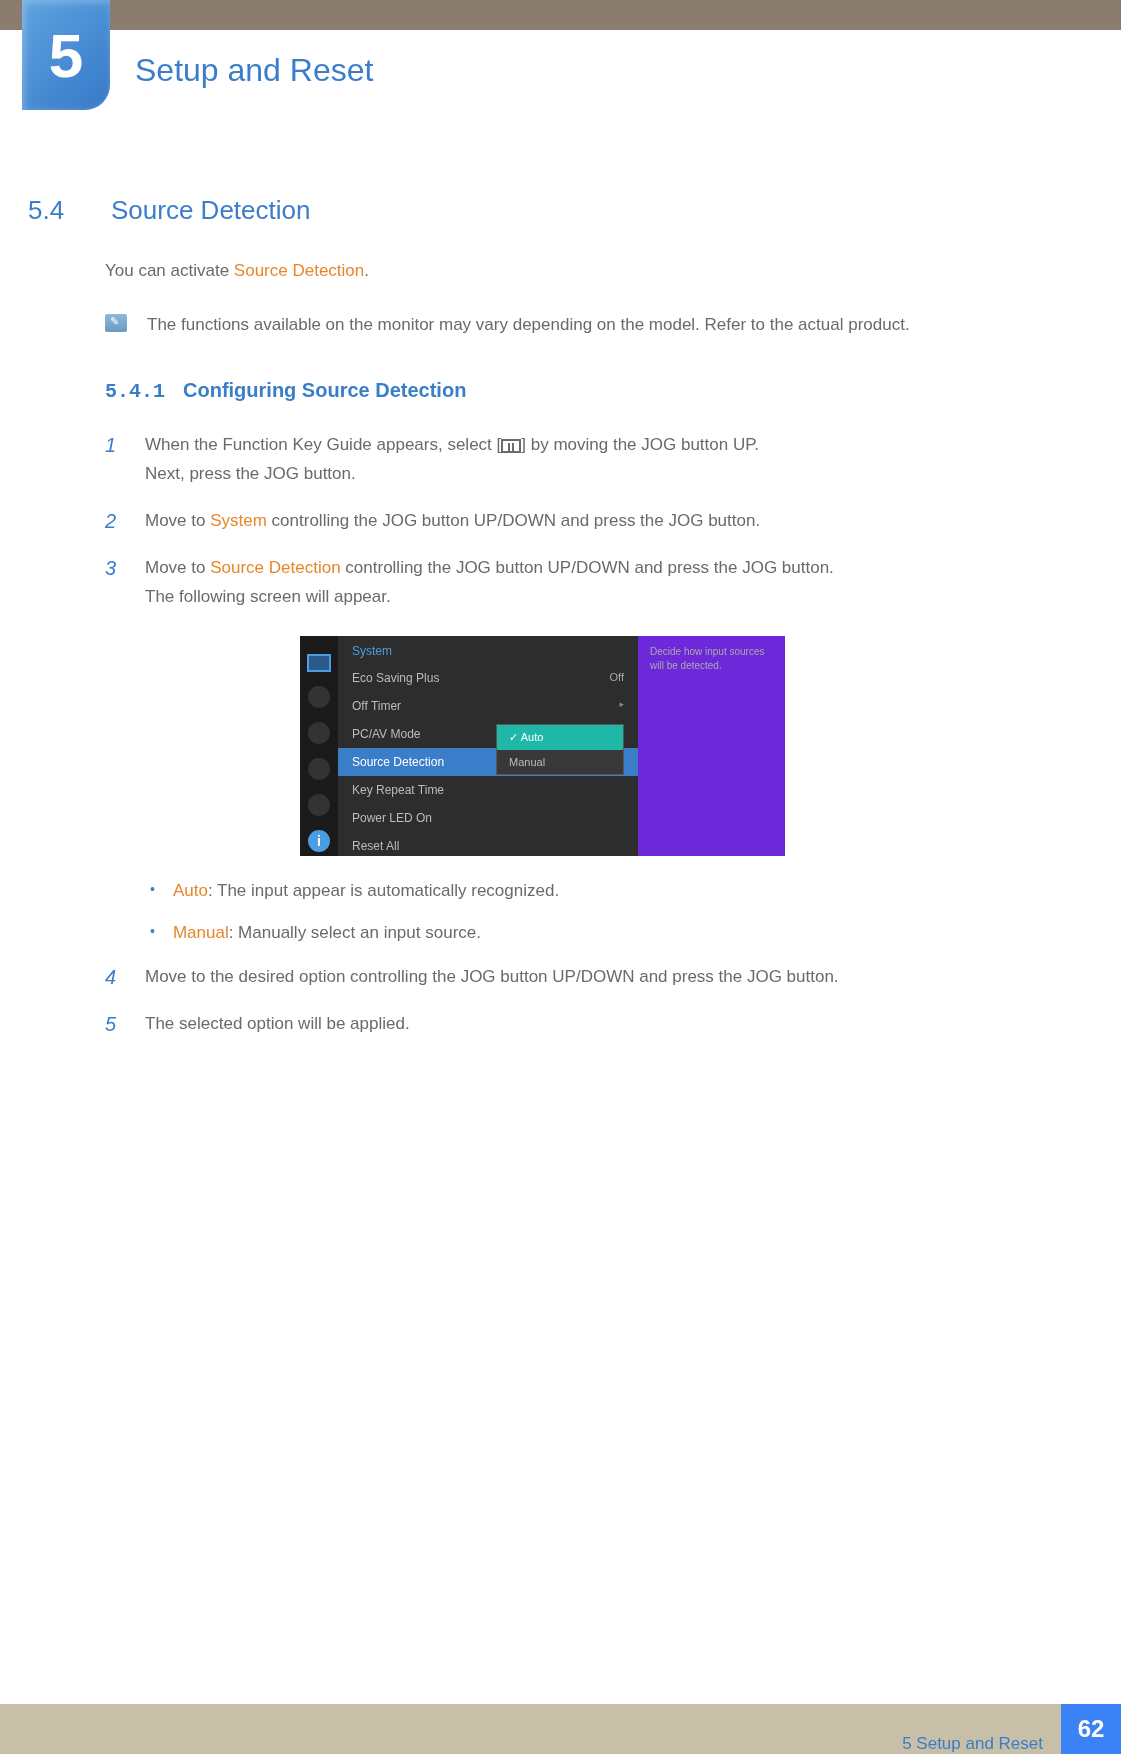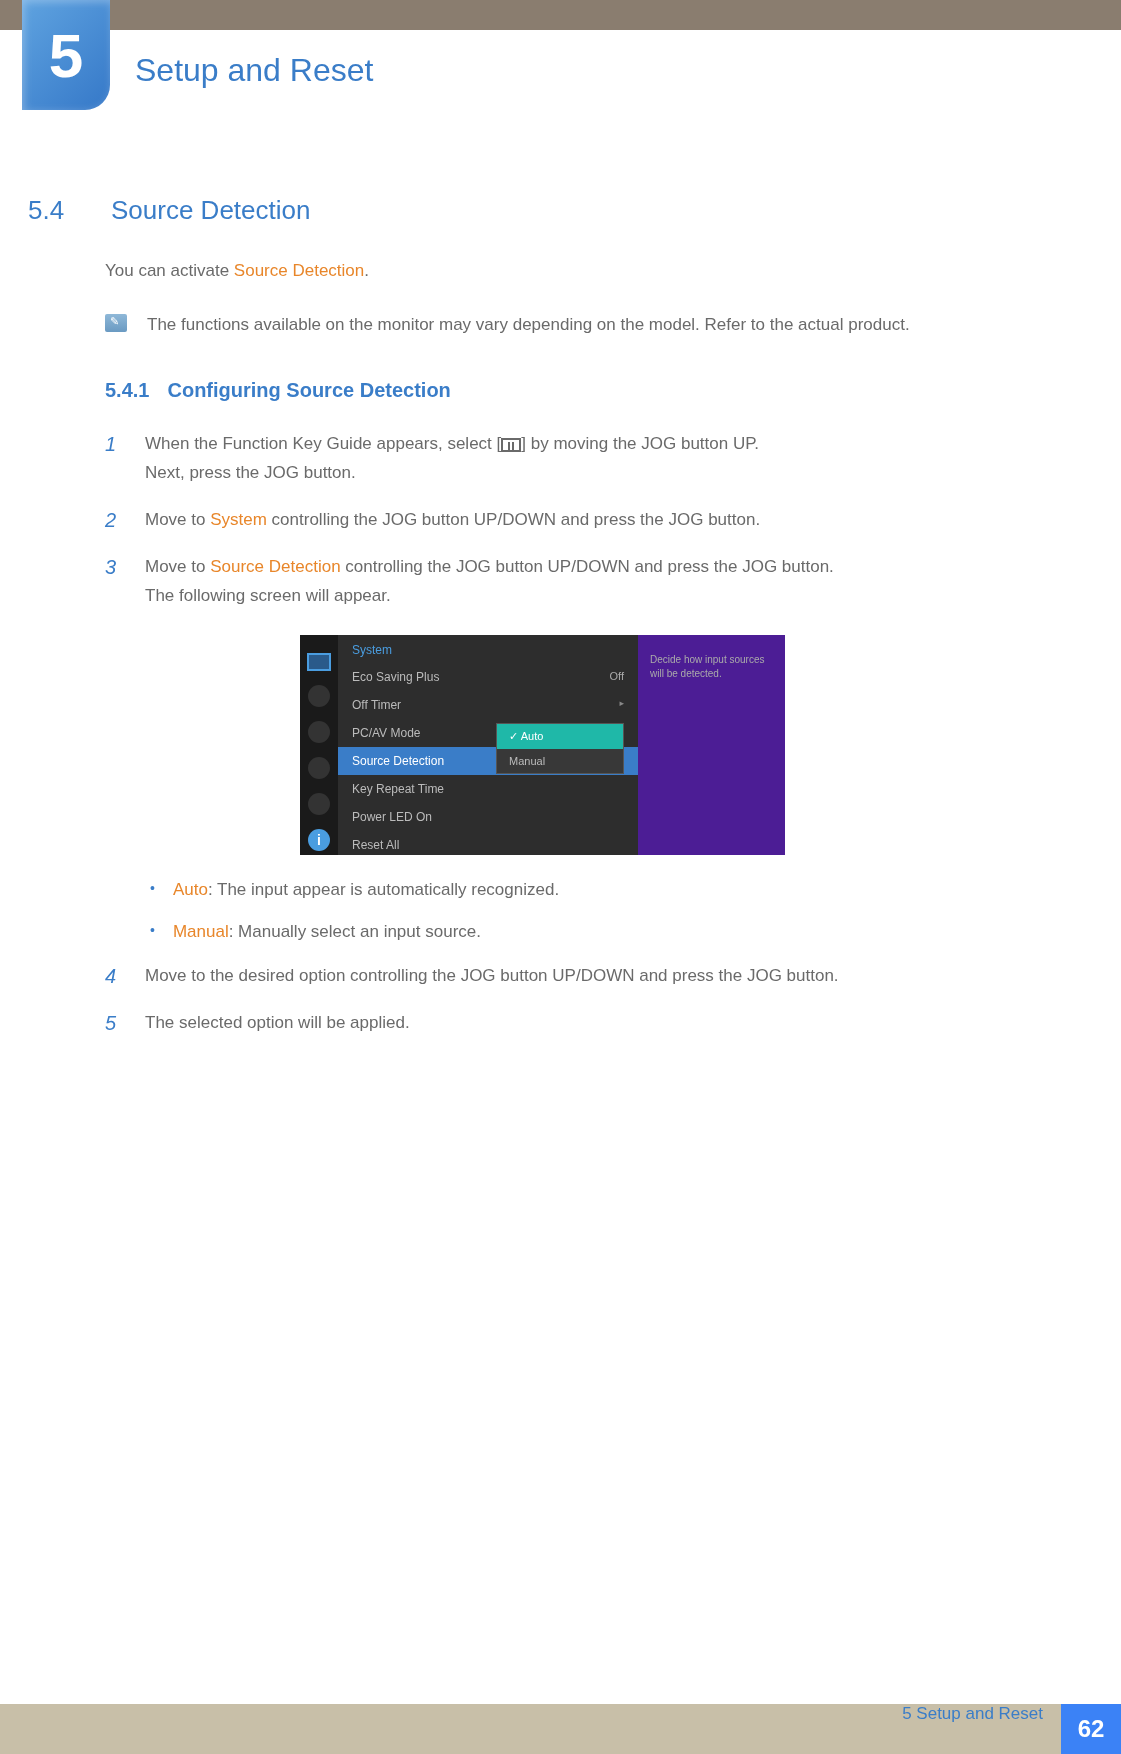--- a/index.html
+++ b/index.html
@@ -25,21 +25,21 @@
     
     .body-text { margin-left: 85px; margin-top: 32px; color: #6a6a6a; font-size: 17px; line-height: 1.5; }
     .orange { color: #e8862a; font-weight: 500; }
     
     .note-row { display: flex; gap: 20px; margin-left: 85px; margin-top: 28px; align-items: flex-start; }
     .note-icon { width: 22px; height: 18px; background: linear-gradient(#8fb8d8, #6a9ac2); border-radius: 2px; position: relative; flex-shrink: 0; margin-top: 2px; }
     .note-icon::after { content: '✎'; color: #fff; font-size: 11px; position: absolute; left: 5px; top: 1px; }
     .note-text { color: #6a6a6a; font-size: 17px; line-height: 1.5; }
     
     .subsection-row { display: flex; gap: 18px; margin-left: 85px; margin-top: 42px; align-items: baseline; }
-    .subsection-num { color: #3a7dc8; font-size: 20px; font-weight: bold; }
+    .subsection-num { color: #3a7dc8; font-size: 20px; font-weight: bold; font-family: Liberation Mono, monospace; }
     .subsection-title { color: #3a7dc8; font-size: 20px; font-weight: bold; }
     
     .step { display: flex; gap: 22px; margin-left: 85px; margin-top: 18px; align-items: flex-start; }
     .step-num { color: #3a7dc8; font-size: 20px; font-style: italic; font-weight: 500; width: 18px; flex-shrink: 0; line-height: 1.4; }
     .step-text { color: #6a6a6a; font-size: 17px; line-height: 1.7; }
     
     .menu-icon { display: inline-block; width: 20px; height: 14px; border: 2px solid #6a6a6a; position: relative; vertical-align: middle; }
     .menu-icon::before { content: ''; position: absolute; left: 5px; top: 2px; width: 2px; height: 10px; background: #6a6a6a; }
     .menu-icon::after { content: ''; position: absolute; right: 5px; top: 2px; width: 2px; height: 10px; background: #6a6a6a; }
     
@@ -51,27 +51,27 @@
     .osd-main { width: 300px; background: #2d2d2d; padding: 0; position: relative; }
     .osd-header { color: #4a9de0; font-size: 12px; padding: 8px 14px 6px; }
     .osd-item { color: #bbb; font-size: 12px; padding: 7px 14px; display: flex; justify-content: space-between; gap: 16px; }
     .osd-item.sel { background: #3a7dc8; color: #fff; }
     .osd-val { color: #aaa; font-size: 11px; }
     .osd-arrow { color: #888; font-size: 9px; }
     .osd-popup { position: absolute; left: 158px; top: 88px; width: 128px; background: #383838; border: 1px solid #555; }
     .osd-popup-item { padding: 6px 12px; font-size: 11px; color: #bbb; }
     .osd-popup-item.active { background: #1fb8a8; color: #fff; }
     .osd-popup-item.active::before { content: '✓ '; }
-    .osd-info { width: 147px; background: #4c1d95; color: #aaa; font-size: 10px; padding: 18px 12px; line-height: 1.4; }
+    .osd-info { width: 147px; background: #6d28d9; color: #aaa; font-size: 10px; padding: 9px 12px; line-height: 1.4; }
     
     .bullet { display: flex; gap: 18px; margin-left: 130px; margin-top: 16px; align-items: flex-start; }
     .bullet-dot { color: #3a7dc8; font-size: 14px; line-height: 1.7; }
     .bullet-text { color: #6a6a6a; font-size: 17px; line-height: 1.5; }
     
-    .footer { position: absolute; bottom: 0; left: 0; width: 100%; height: 50px; background: #c8bfa8; display: flex; justify-content: flex-end; align-items: flex-start; padding-left: 26px; }
+    .footer { position: absolute; bottom: 0; left: 0; width: 100%; height: 50px; background: #c8bfa8; display: flex; justify-content: flex-end; align-items: flex-end; padding-left: 26px; }
     .footer-text { color: #3a7dc8; font-size: 17px; font-weight: 500; }
     .footer-page { background: #3b82f6; color: #fff; font-size: 24px; font-weight: bold; width: 60px; height: 50px; display: flex; align-items: center; justify-content: center; margin-left: 18px; }
   </style>
 </head>
 <body>
 
 <div class="header-bar"></div>
 
 <div class="chapter-badge">
   <span class="chapter-number">5</span>

